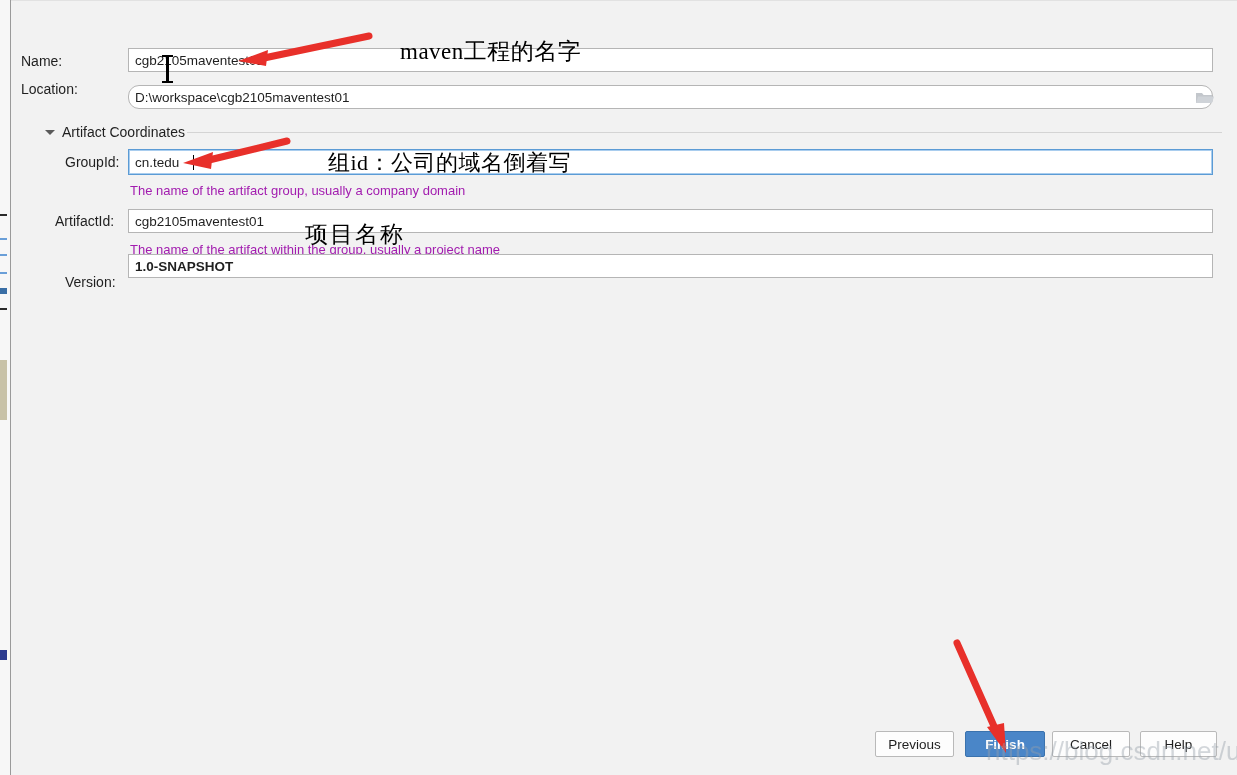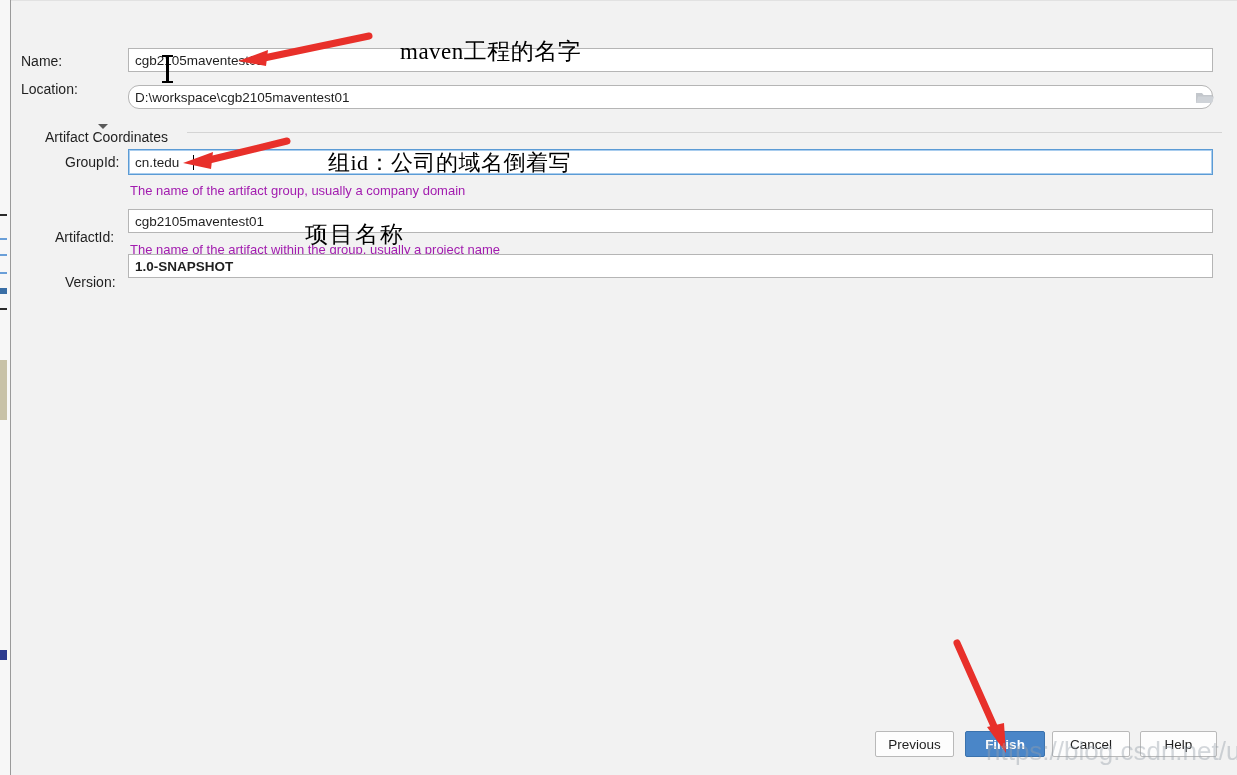--- a/index.html
+++ b/index.html
@@ -131,21 +131,20 @@
     white-space: nowrap;
   }
 
   
   #section-header {
     position: absolute;
     left: 34px; top: 123px;
     height: 16px;
     display: flex;
     align-items: center;
-    flex-direction: column;
   }
   #section-triangle {
     width: 0; height: 0;
     border-left: 5px solid transparent;
     border-right: 5px solid transparent;
     border-top: 5px solid #5a5a5a;
     margin-right: 7px;
   }
   #section-title {
     font-size: 14px;
@@ -267,21 +266,21 @@
   </div>
   <div id="section-rule"></div>
 
   <div class="form-label" style="left:54px; top:153px;">GroupId:</div>
   <div class="field focused" style="left:117px; top:148px; width:1085px; height:26px;gap:14px;">
     <span>cn.tedu</span>
       <span class="caret"></span>
   </div>
   <div class="hint" style="left:119px; top:182px;">The name of the artifact group, usually a company domain</div>
 
-  <div class="form-label" style="left:44px; top:212px;margin-top:16px;">ArtifactId:</div>
+  <div class="form-label" style="left:44px; top:212px;">ArtifactId:</div>
   <div class="field" style="left:117px; top:208px; width:1085px; height:24px;">
     <span>cgb2105maventest01</span>
   </div>
   <div class="hint" style="left:119px; top:241px;">The name of the artifact within the group, usually a project name</div>
 
   <div class="form-label" style="left:54px; top:273px;">Version:</div>
   <div class="field" style="left:117px; top:253px; width:1085px; height:24px;font-weight:bold;">
     <span>1.0-SNAPSHOT</span>
   </div>
 

